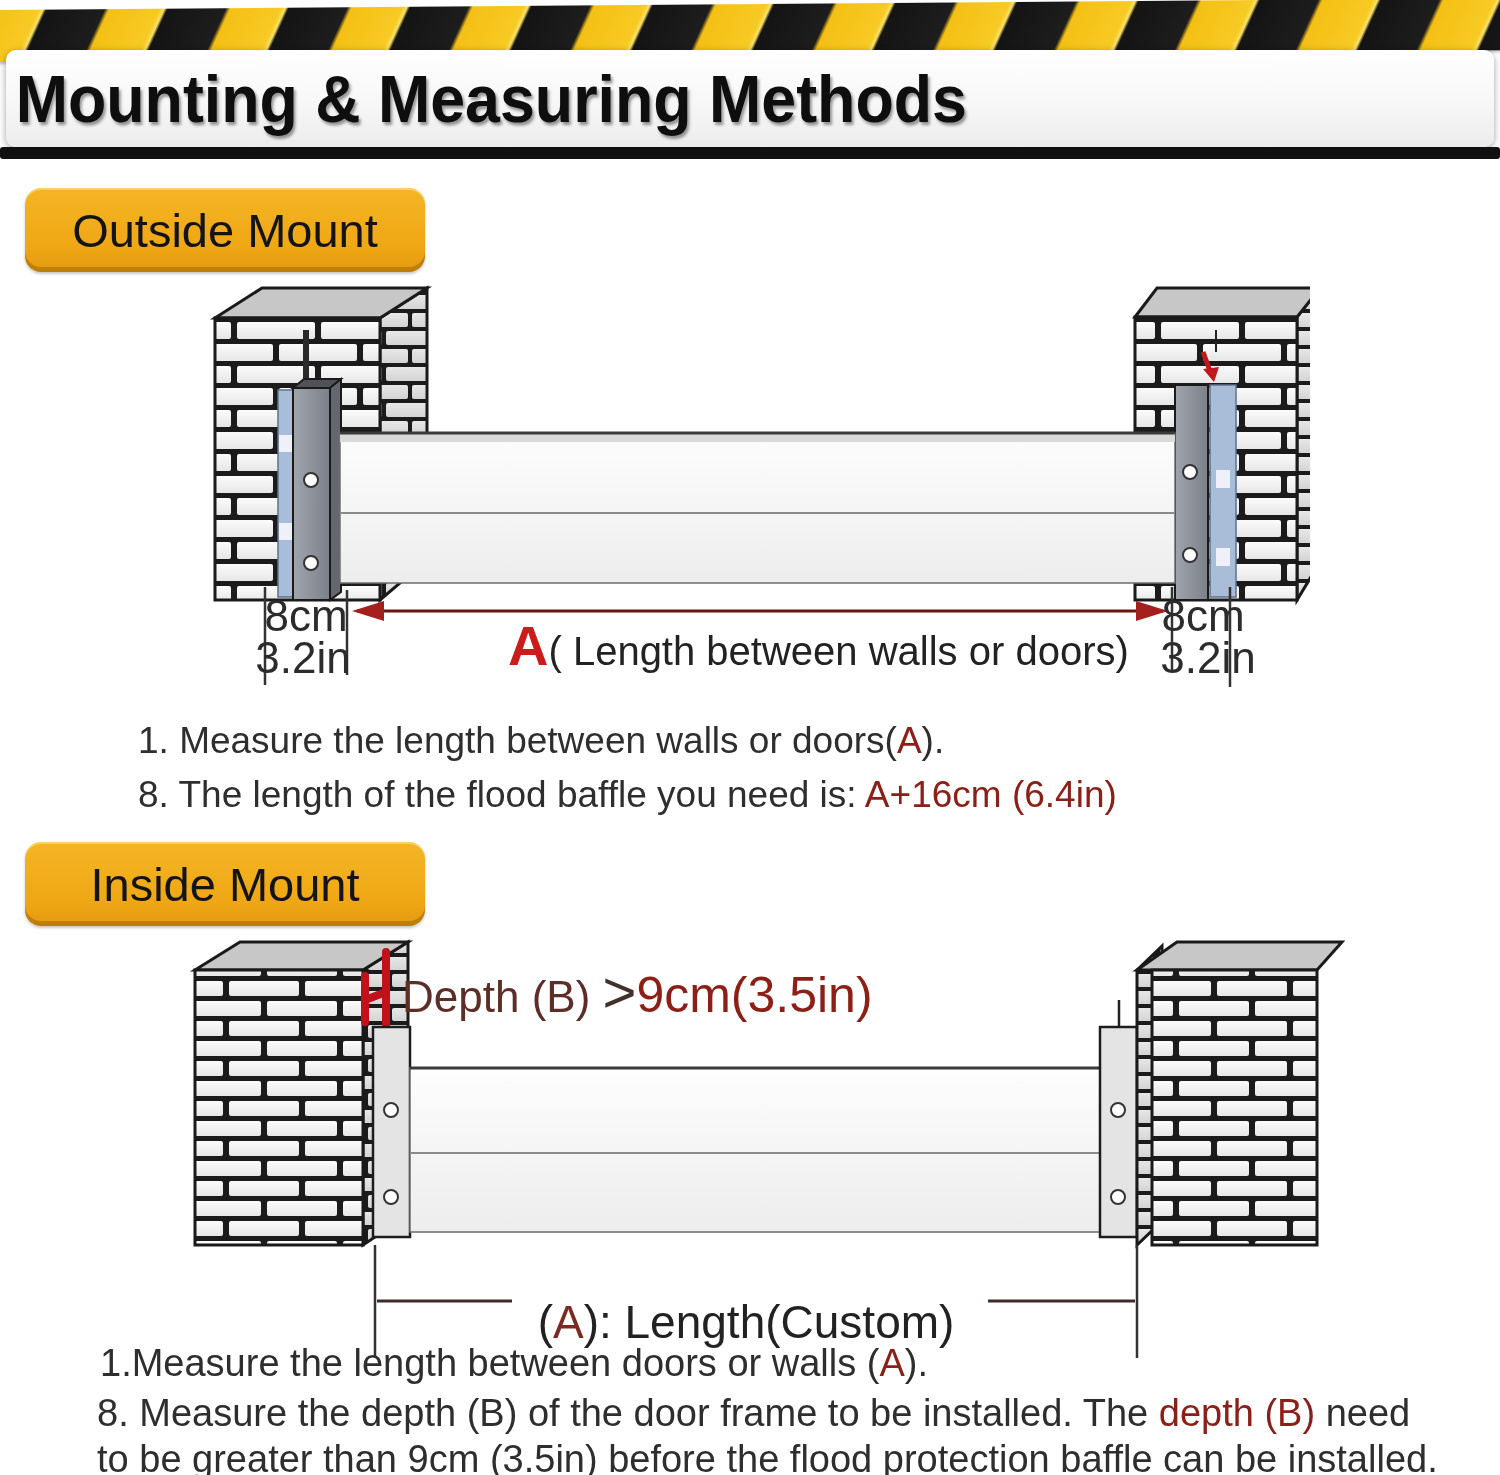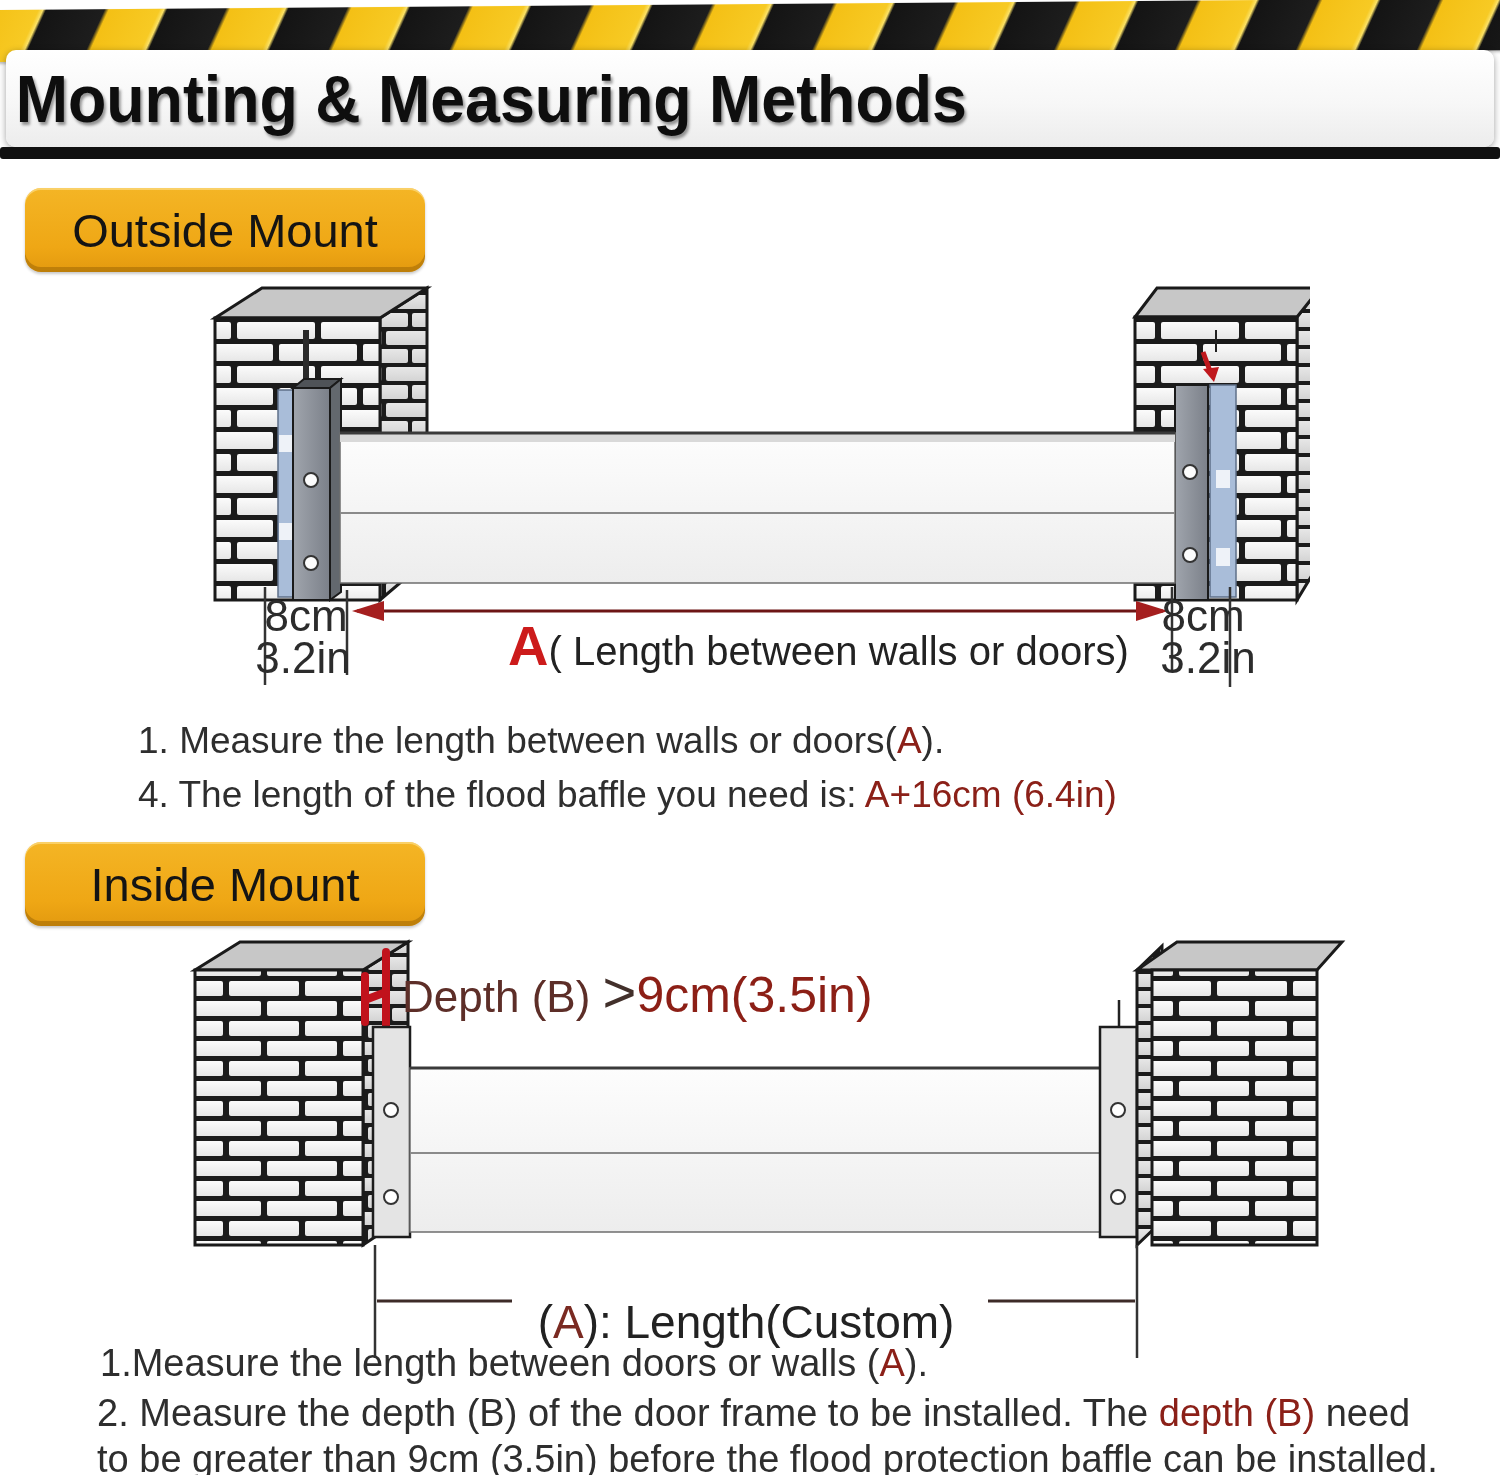--- a/index.html
+++ b/index.html
@@ -169,21 +169,21 @@
       <text x="1053" y="356" font-size="44" fill="#2c2c2c" text-anchor="middle">8cm</text>
       <text x="1058" y="398" font-size="44" fill="#2c2c2c" text-anchor="middle">3.2in</text>
       <text x="358" y="390">
         <tspan font-size="56" font-weight="bold" fill="#cc1b1b">A</tspan><tspan font-size="40" fill="#222">( Length between walls or doors)</tspan>
       </text>
     </g>
   </svg>
 
   <div class="steps steps-outside">
     <div><span>1. Measure the length between walls or doors(</span><span class="red-a">A</span><span>).</span></div>
-    <div><span>4. The length of the flood baffle you need is: </span><span class="red-strong">A+16cm (6.4in)</span></div>
+    <div><span>8. The length of the flood baffle you need is: </span><span class="red-strong">A+16cm (6.4in)</span></div>
   </div>
 
   <svg class="diagram diag-inside" width="1210" height="432" viewBox="0 0 1210 432">
     <defs>
       <linearGradient id="brickF2" x1="0" y1="0" x2="0" y2="1">
         <stop offset="0" stop-color="#fbfbfb"></stop>
           <stop offset="1" stop-color="#e7e7e7"></stop>
       </linearGradient>
       <linearGradient id="brickFS2" x1="0" y1="0" x2="0" y2="1">
         <stop offset="0" stop-color="#e7e7e7"></stop>
@@ -256,17 +256,17 @@
       <text x="596" y="400" text-anchor="middle">
         <tspan font-size="46" fill="#222">(</tspan><tspan font-size="46" fill="#7a2a22">A</tspan><tspan font-size="46" fill="#222">): Length(Custom)</tspan>
       </text>
     </g>
   </svg>
 
   <div class="steps steps-bottom1">
     <span>1.Measure the length between doors or walls (</span><span class="red-a">A</span><span>).</span>
   </div>
   <div class="steps steps-bottom2">
-    <div><span>2. Measure the depth (B) of the door frame to be installed. The </span><span class="red-strong">depth (B)</span><span> need</span></div>
+    <div><span>8. Measure the depth (B) of the door frame to be installed. The </span><span class="red-strong">depth (B)</span><span> need</span></div>
     <div><span>to be greater than 9cm (3.5in) before the flood protection baffle can be installed.</span></div>
   </div>
 
 </div>
 
 </body></html>

